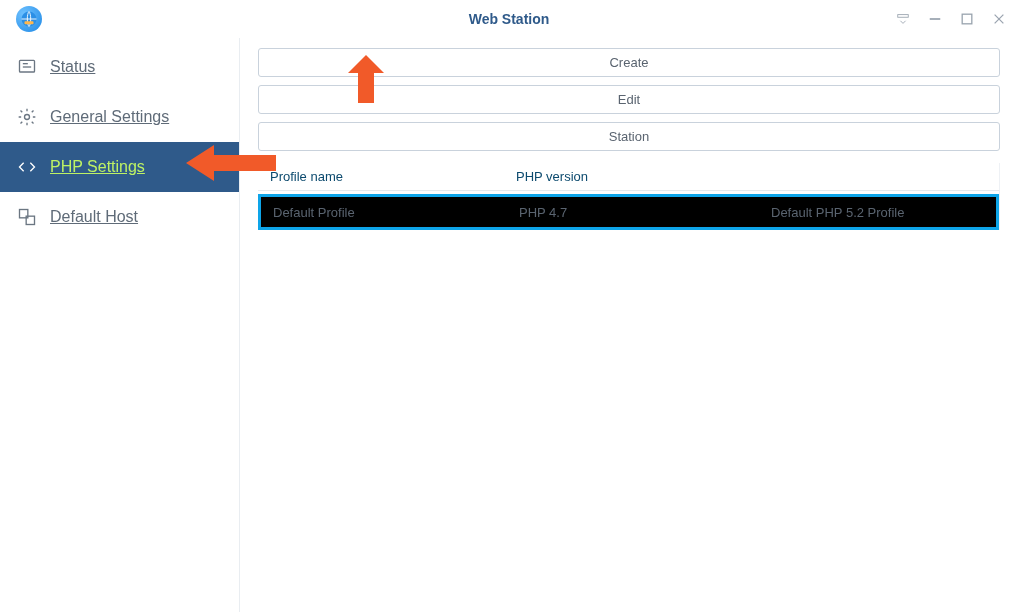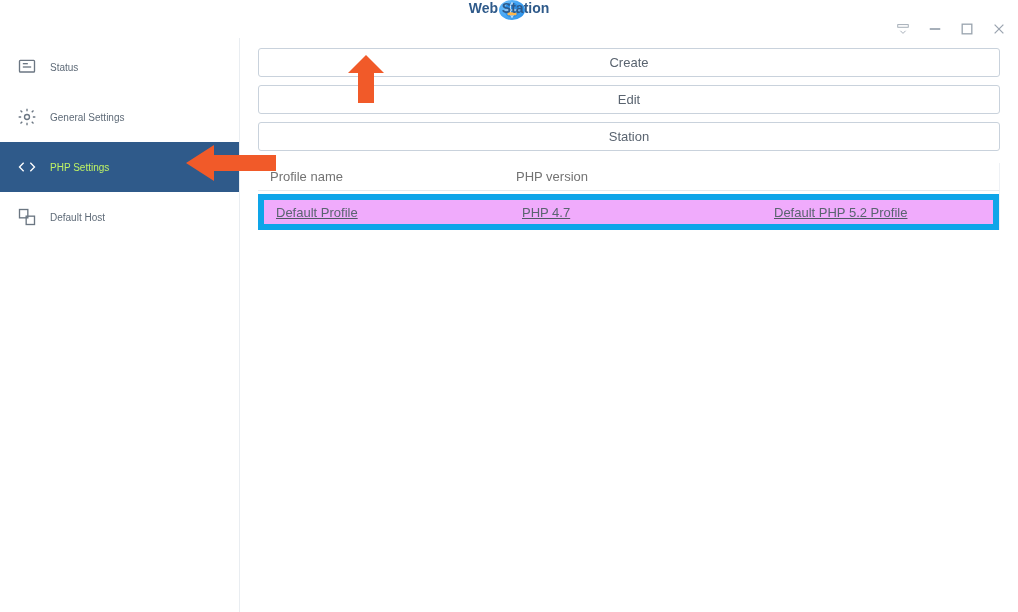--- a/index.html
+++ b/index.html
@@ -13,21 +13,20 @@
       overflow: hidden;
       position: relative;
     }
     
     .titlebar {
       height: 38px;
       display: flex;
       align-items: center;
       position: relative;
       padding: 0 10px;
-      flex-direction: column;
     }
     .titlebar .app-icon {
       width: 26px; height: 26px;
       border-radius: 50%;
       background: radial-gradient(circle at 30% 30%, #6ec1ff, #1e88e5);
       display: flex; align-items: center; justify-content: center;
       margin-left: 6px;
     }
     .titlebar .app-icon svg { width: 18px; height: 18px; }
     .titlebar .title {
@@ -72,21 +71,21 @@
       color: #5f6b78;
       cursor: pointer;
     }
     .sidebar-item .icon { width: 22px; height: 22px; display: inline-flex; align-items: center; justify-content: center; }
     .sidebar-item .icon svg { width: 20px; height: 20px; stroke: #6b7682; fill: none; stroke-width: 1.6; }
     .sidebar-item.active {
       background: #2F5A8A;
       color: #bef264;
     }
     .sidebar-item.active .icon svg { stroke: #fff; fill: none; }
-    .sidebar-item .label { font-size: 10px; }
+    .sidebar-item .label { font-size: 16px; text-decoration: underline; }
 
     
     .main {
       flex: 1;
       padding: 10px 18px 0 18px;
       position: relative;
     }
     .toolbar {
       display: flex;
       gap: 8px;
@@ -106,36 +105,35 @@
     .table-wrap {
       border-right: 1px solid #EEF1F5;
     }
     .thead {
       display: flex;
       border-bottom: 1px solid #E6EAEE;
       height: 28px;
       align-items: center;
     }
     .th {
-      color: #737373;
+      color: #0c4a6e;
       font-size: 13px;
       padding: 0 12px;
     }
     .col-name { width: 246px; }
     .col-ver  { width: 252px; }
     .col-desc { flex: 1; }
 
     .trow {
       display: flex;
       align-items: center;
       height: 36px;
-      border: 6px solid #0ea5e9;
-      background: #f0abfc;
+      border: 3px solid #0ea5e9;
+      background: #000000;
       margin-top: 3px;
-      text-decoration: underline;
     }
     .td {
       padding: 0 12px;
       color: #5a6470;
       font-size: 13px;
     }
 
     
     .arrow {
       position: absolute;

